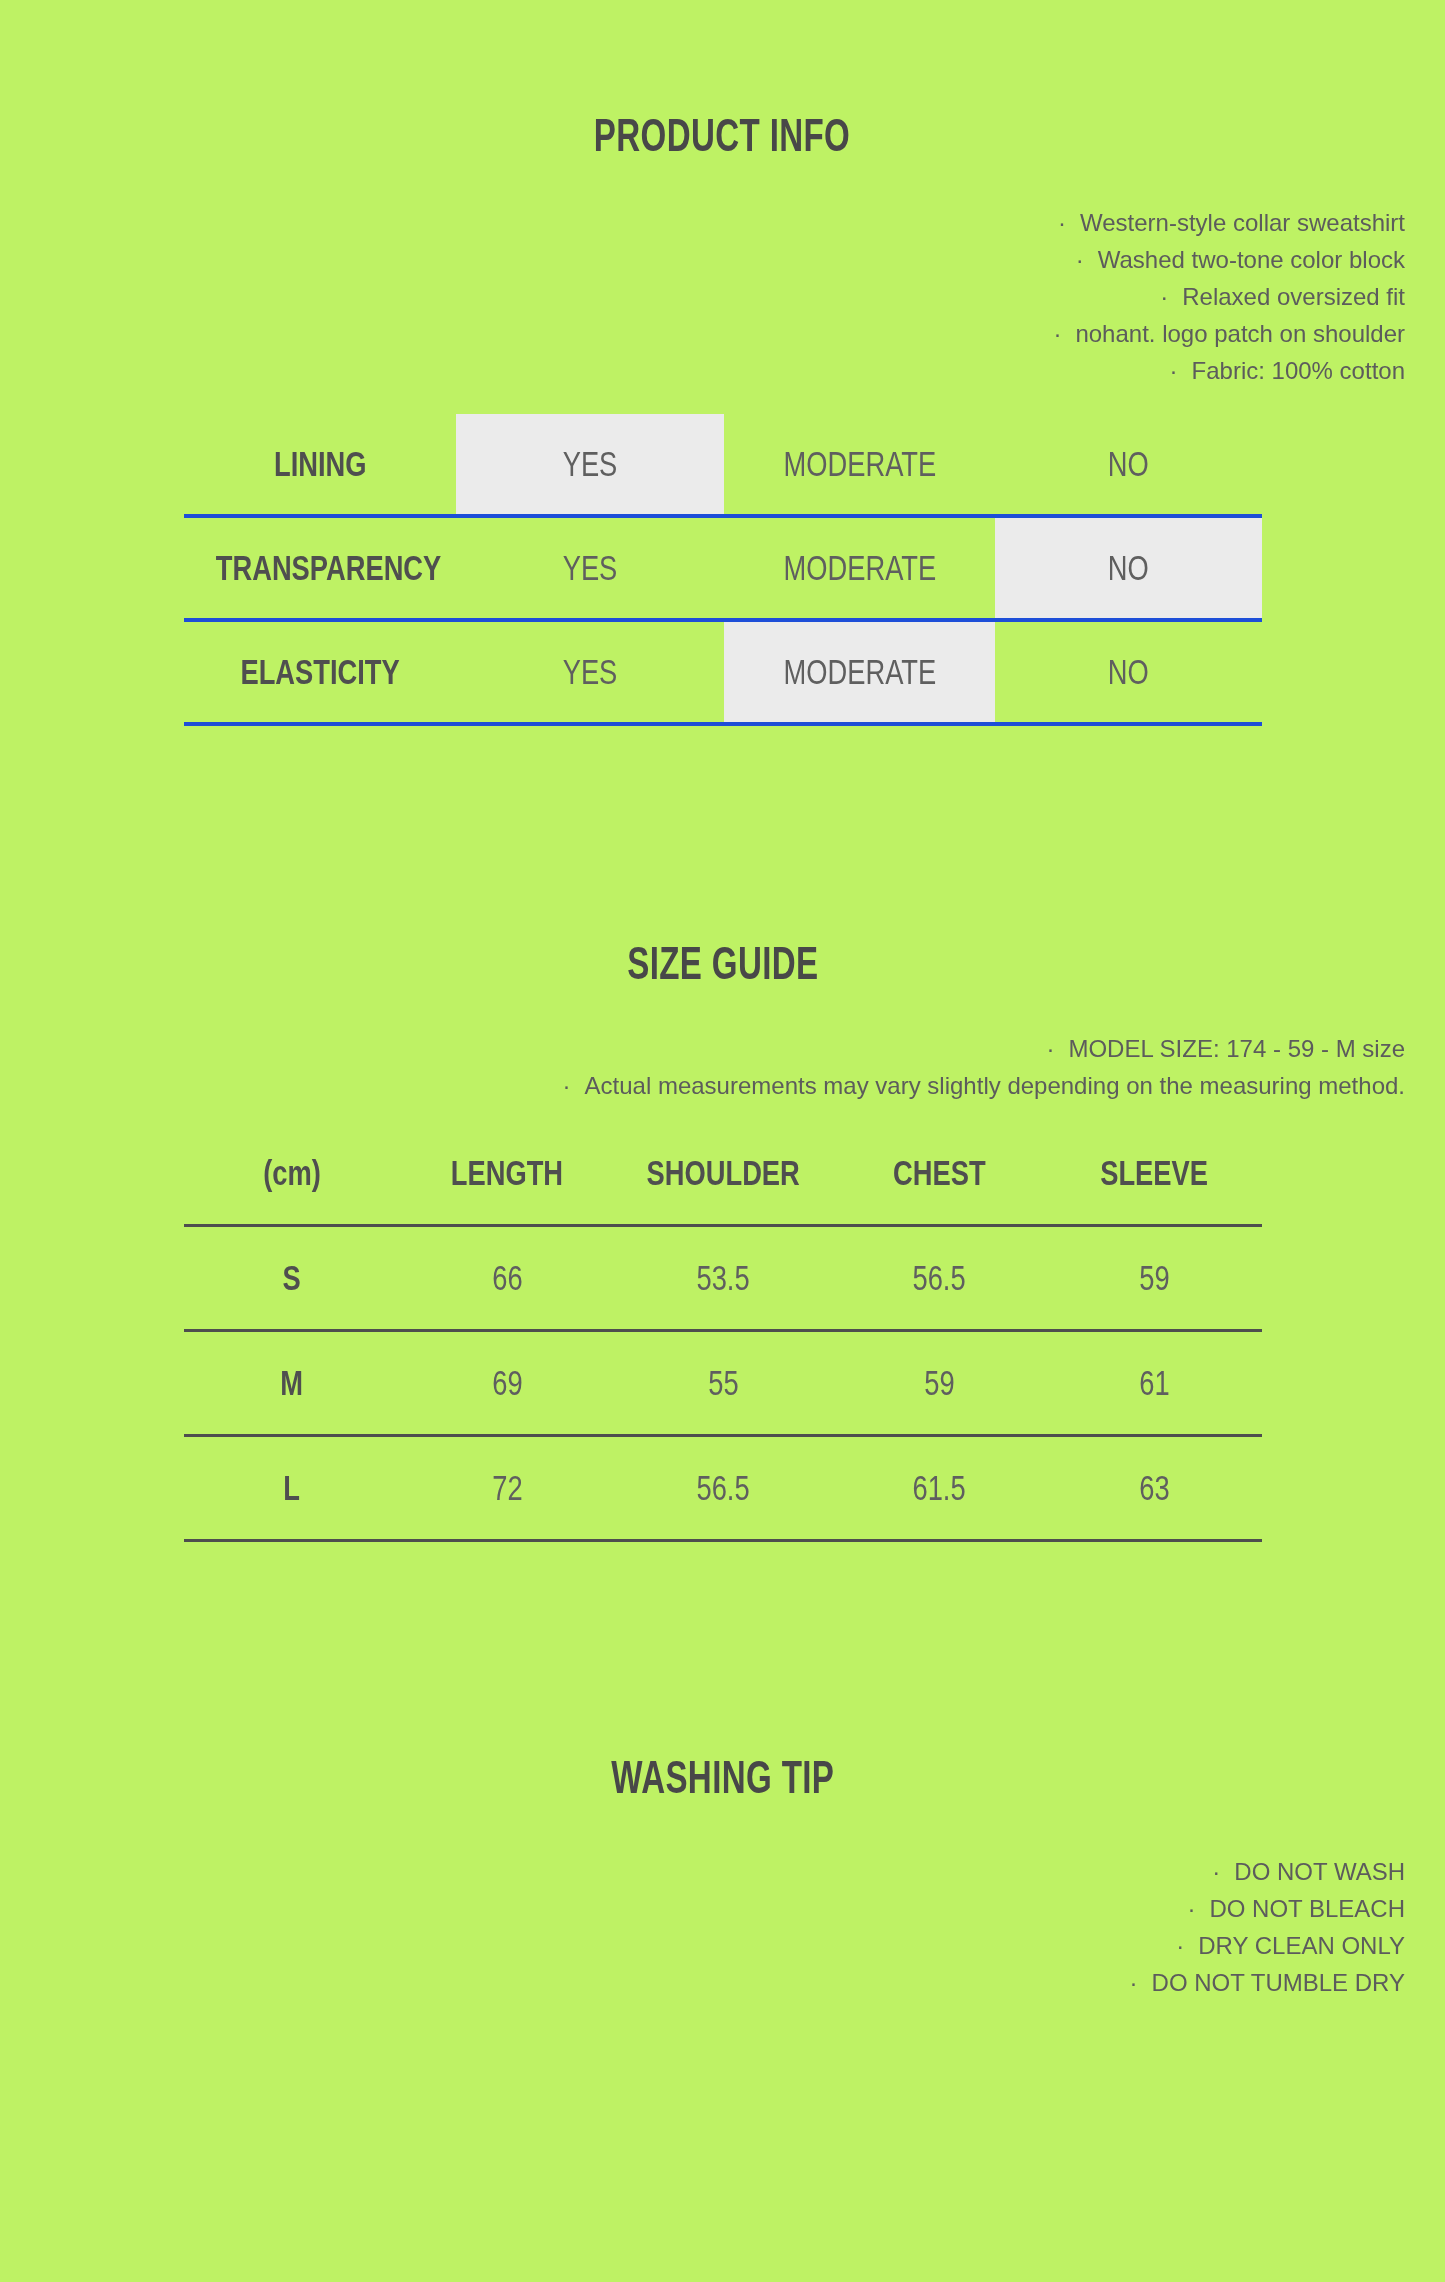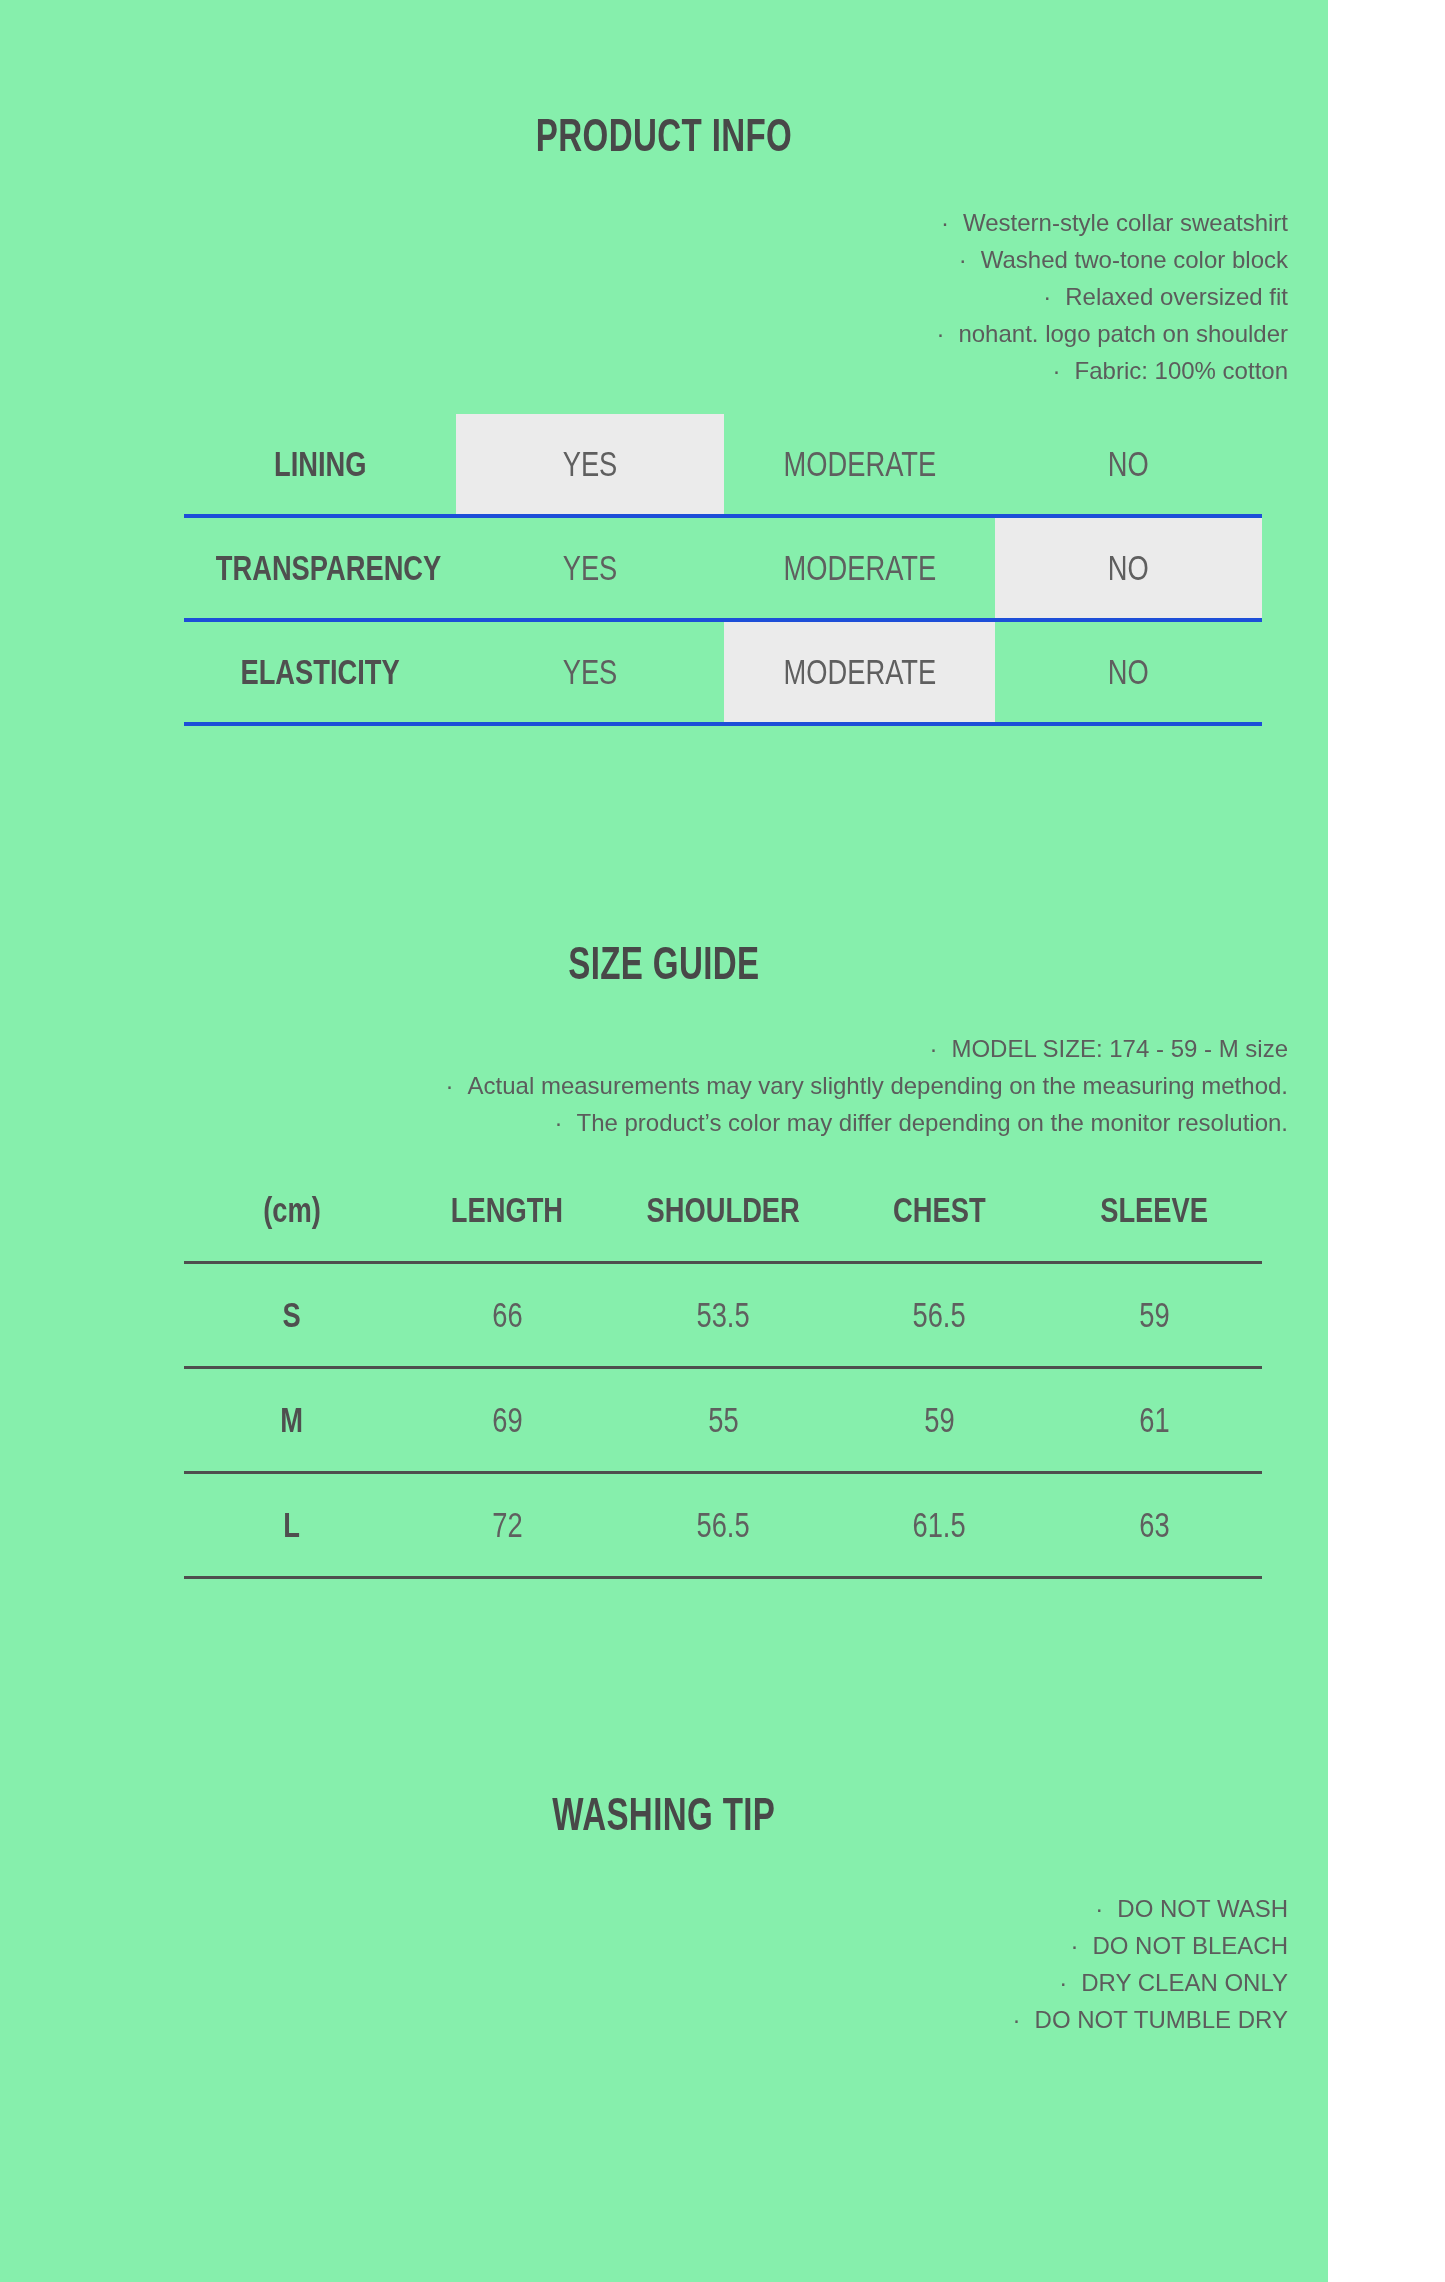--- a/index.html
+++ b/index.html
@@ -1,20 +1,20 @@
 <!DOCTYPE html>
 <html><head>
 <meta charset="utf-8">
 <style>
   html,body { margin:0; padding:0; background:#ffffff; }
   .page {
     position:relative;
-    width:1328px;
+    width:1445px;
     height:2282px;
-    background:#86efac;
+    background:#bef264;
     font-family:"Liberation Sans","DejaVu Sans",sans-serif;
     color:#5c5c5c;
     overflow:hidden;
   }
   
   .sec-title {
     margin:0;
     text-align:center;
     line-height:46px;
     font-size:46px;
@@ -134,21 +134,20 @@
   </tbody>
     </table>
 
   <h2 class="sec-title mt-size">
     <span class="cond">SIZE GUIDE</span>
   </h2>
 
   <ul class="bullets bullets-size">
     <li><span class="dot">·</span><span>MODEL SIZE: 174 - 59 - M size</span></li>
     <li><span class="dot">·</span><span>Actual measurements may vary slightly depending on the measuring method.</span></li>
-    <li><span class="dot">·</span><span>The product’s color may differ depending on the monitor resolution.</span></li>
   </ul>
 
   <table class="t2">
     <colgroup>
         <col style="width:215px">
         <col style="width:216px">
         <col style="width:216px">
         <col style="width:216px">
         <col style="width:215px">
       </colgroup>

